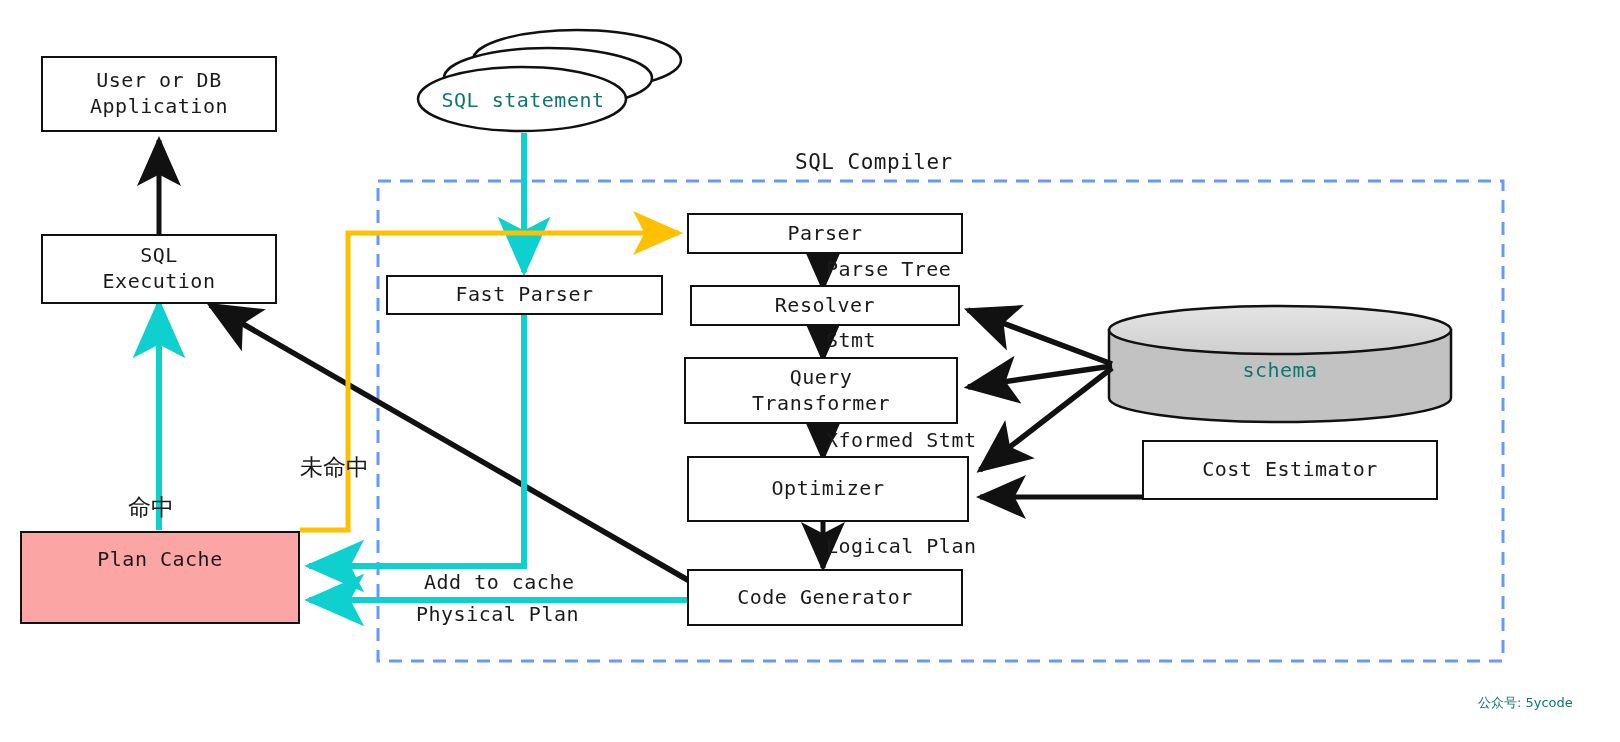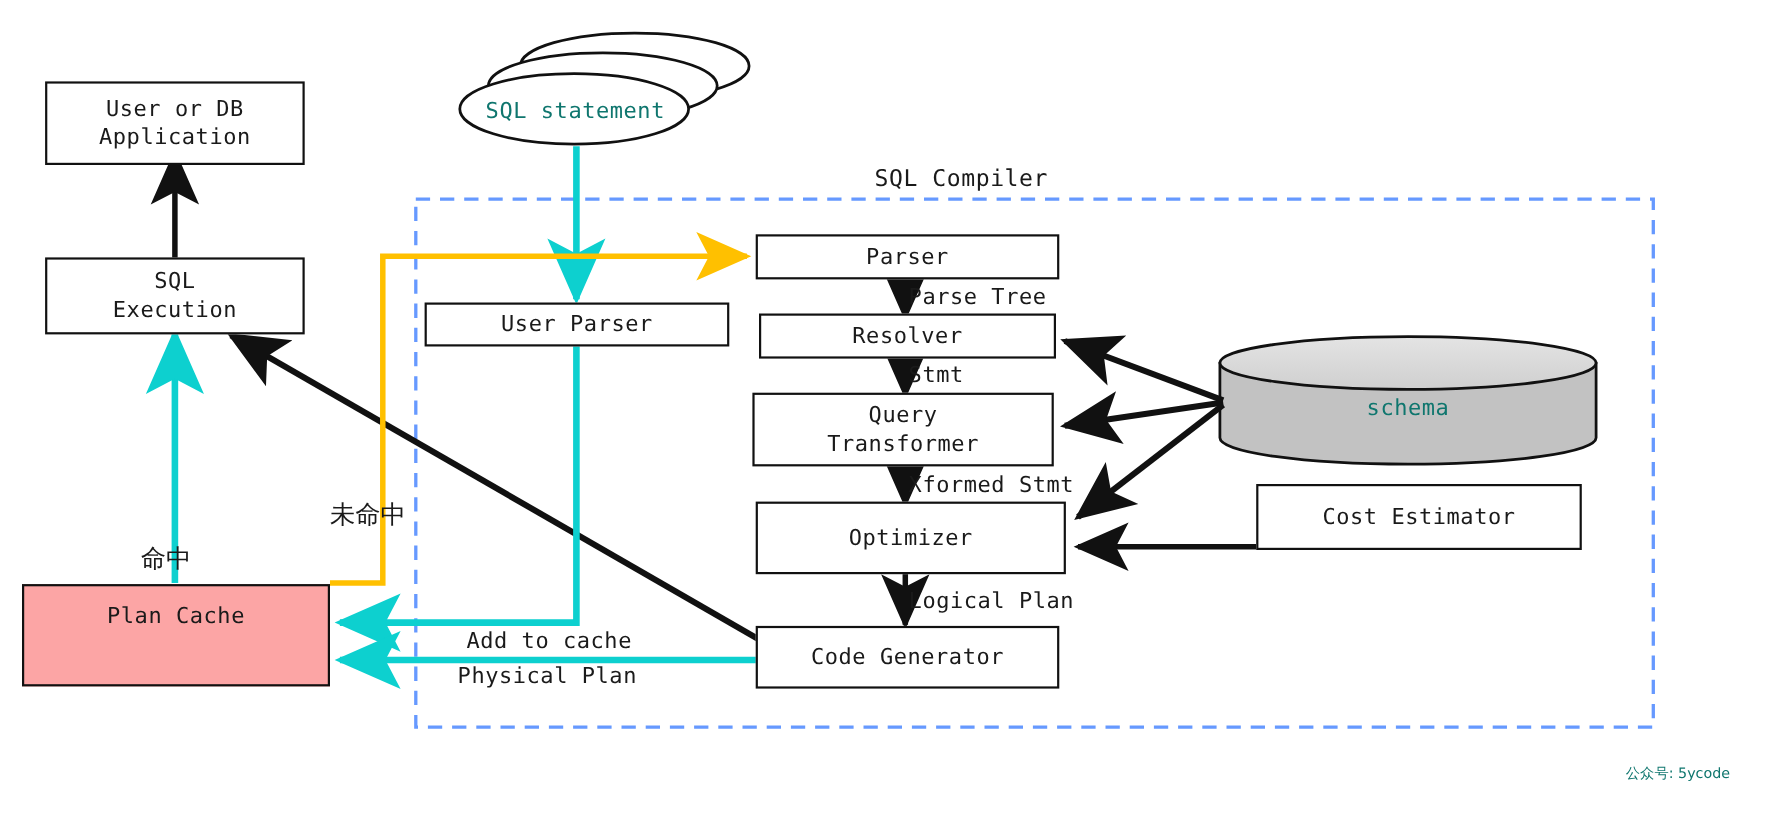--- a/index.html
+++ b/index.html
@@ -157,29 +157,29 @@
   </svg>
 
   <div class="shapetext" style="left:422px; top:88px; width:202px;">SQL statement</div>
 
   <div class="shapetext" style="left:1180px; top:358px; width:200px;">schema</div>
 
   <div class="minitext" style="left:44px; top:578px; width:52px;">C1</div>
   <div class="minitext" style="left:106px; top:578px; width:52px;">C2</div>
   <div class="minitext" style="left:198px; top:578px; width:52px;">n</div>
 
-  <div class="nodebox" style="left:41px; top:74px; width:236px; height:76px;">User or DB
+  <div class="nodebox" style="left:41px; top:56px; width:236px; height:76px;">User or DB
 Application</div>
 
   <div class="nodebox" style="left:41px; top:234px; width:236px; height:70px;">SQL
 Execution</div>
 
   <div class="nodebox cache" style="left:20px; top:531px; width:280px; height:93px;">Plan Cache</div>
 
-  <div class="nodebox" style="left:386px; top:275px; width:277px; height:40px;">User Parser</div>
+  <div class="nodebox" style="left:386px; top:275px; width:277px; height:40px;">Fast Parser</div>
 
   <div class="nodebox" style="left:687px; top:213px; width:276px; height:41px;">Parser</div>
 
   <div class="nodebox" style="left:684px; top:357px; width:274px; height:67px;">Query
 Transformer</div>
 
   <div class="nodebox" style="left:690px; top:285px; width:270px; height:41px;">Resolver</div>
 
   <div class="nodebox" style="left:687px; top:456px; width:282px; height:66px;">Optimizer</div>
 

